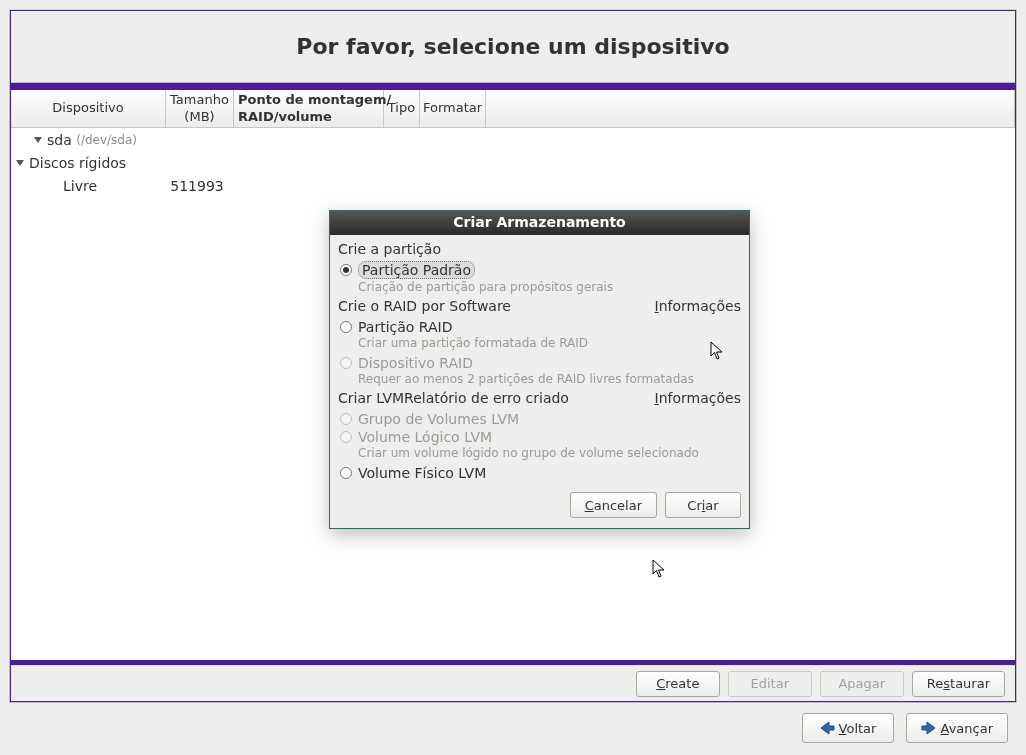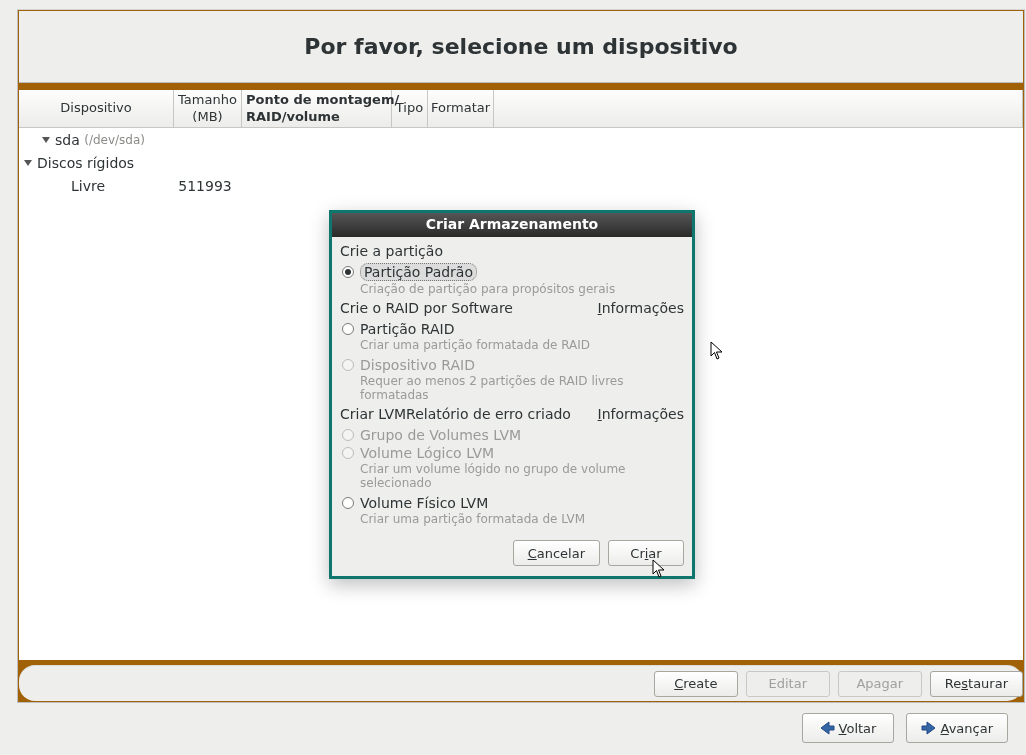--- a/index.html
+++ b/index.html
@@ -9,24 +9,24 @@
     font-size: 13px;
     background: #eeeeec;
     color: #2e3436;
     width: 1026px;
     height: 755px;
     position: relative;
     overflow: hidden;
   }
   .outer-frame {
     position: absolute;
-    left: 17px; top: 9px;
+    left: 9px; top: 9px;
     width: 1008px;
     height: 694px;
-    background: #a16207;
+    background: #4c1d95;
     border: 1px solid #bdbdbd;
     border-top-color: #d4d4d4;
   }
   .title-bar {
     position: absolute;
     left: 1px; top: 1px; right: 1px;
     height: 72px;
     background: #eeeeec;
     border-bottom: 1px solid #bdbdbd;
     display: flex;
@@ -78,21 +78,21 @@
   .bottom-buttons {
     position: absolute;
     left: 1px; right: 1px; bottom: 1px;
     height: 36px;
     background: #eeeeec;
     border-top: 1px solid #dcdcda;
     display: flex;
     justify-content: flex-end;
     align-items: center;
     gap: 8px;
-    border-radius: 16px;
+    padding-right: 10px;
   }
   .btn {
     min-width: 84px;
     height: 26px;
     padding: 0 14px;
     background: linear-gradient(#ffffff, #ececea);
     border: 1px solid #a7a79f;
     border-radius: 3px;
     font-size: 13px;
     color: #2e3436;
@@ -110,23 +110,23 @@
     display: flex;
     gap: 12px;
   }
   .btn.nav { min-width: 92px; height: 30px; }
   .arrow-left-svg, .arrow-right-svg { width: 16px; height: 16px; }
 
   
   .modal {
     position: absolute;
     left: 329px; top: 210px;
-    width: 366px;
+    width: 421px;
     background: #eeeeec;
-    border: 3px solid #0f766e;
+    border: 1px solid #0f766e;
     box-shadow: 0 6px 18px rgba(0,0,0,0.25);
   }
   .modal-title {
     background: linear-gradient(#555555, #2a2a2a);
     color: #ffffff;
     font-size: 14px;
     font-weight: bold;
     text-align: center;
     padding: 3px 0 5px;
   }
@@ -300,21 +300,20 @@
     </div>
     <div class="opt">
       <span class="radio dis"></span>
       <span class="lbl dis">Volume Lógico LVM</span>
     </div>
     <div class="desc">Criar um volume lógido no grupo de volume selecionado</div>
     <div class="opt">
       <span class="radio"></span>
       <span class="lbl">Volume Físico LVM</span>
     </div>
-    <div class="desc">Criar uma partição formatada de LVM</div>
   </div>
   <div class="modal-actions">
     <span class="btn" style="min-width:76px">
         <span><span style="text-decoration:underline">C</span>ancelar</span>
       </span>
     <span class="btn" style="min-width:76px">
         <span>Cr<span style="text-decoration:underline">i</span>ar</span>
       </span>
   </div>
 </div>

